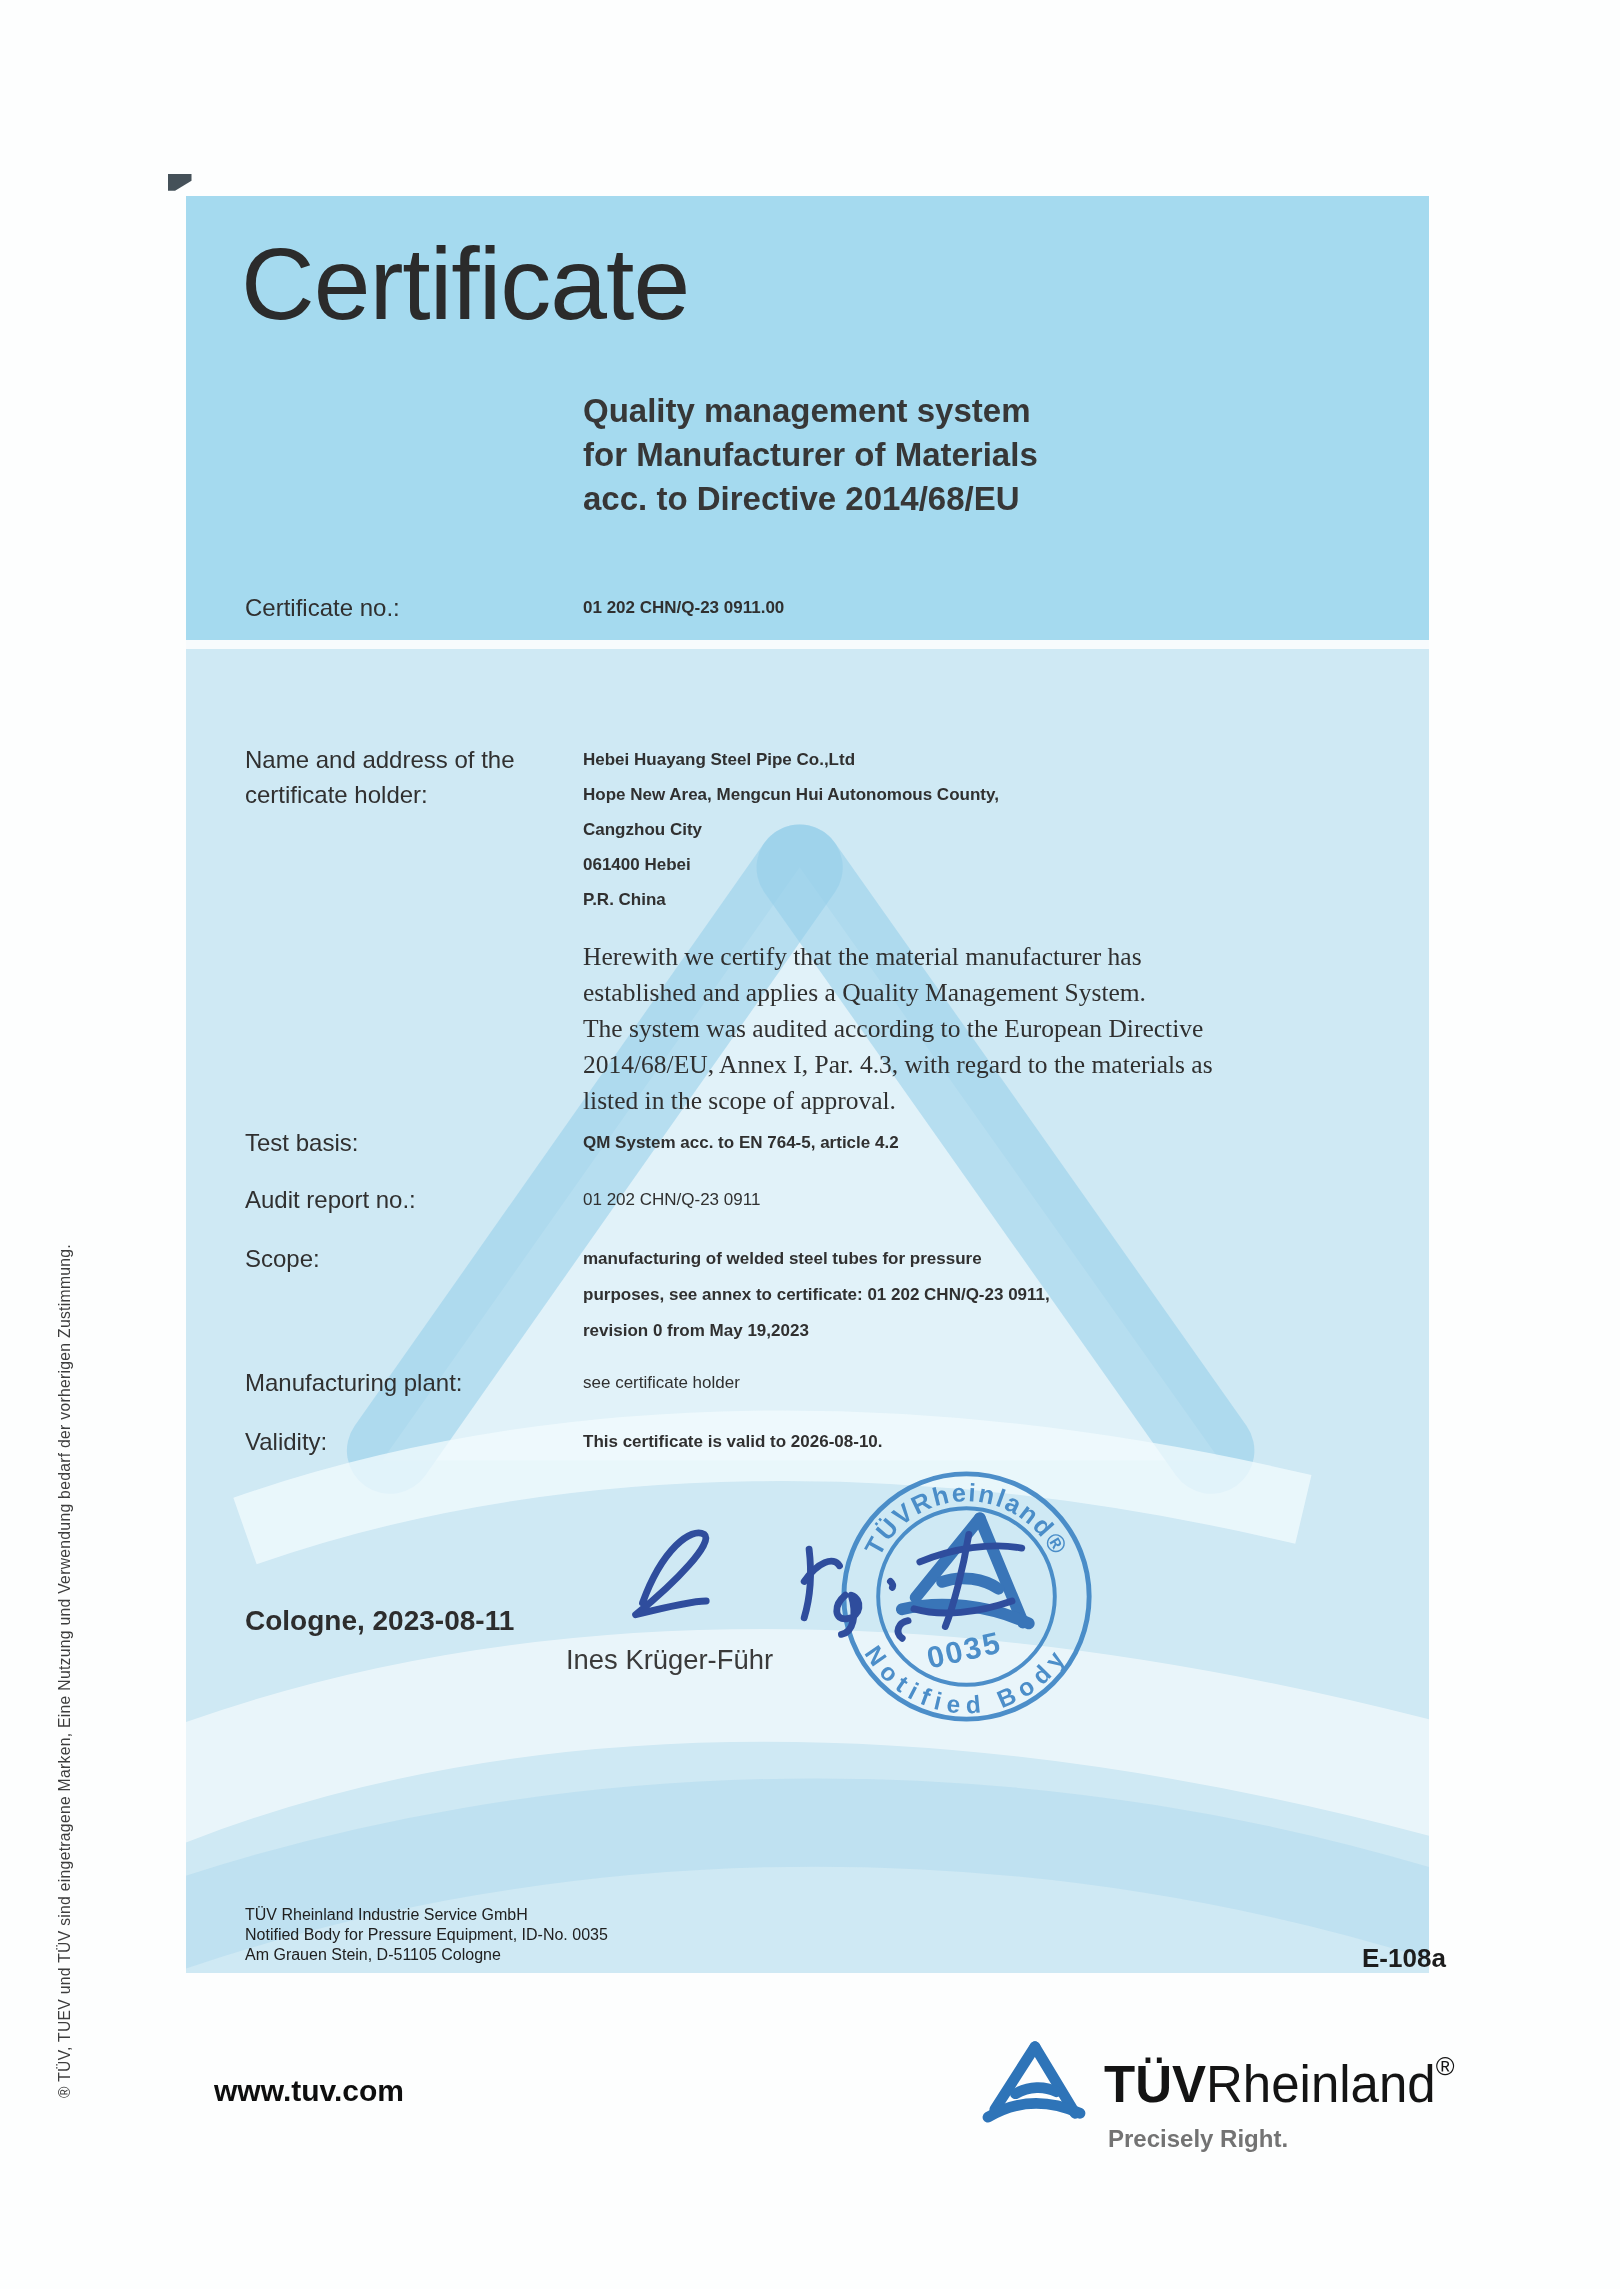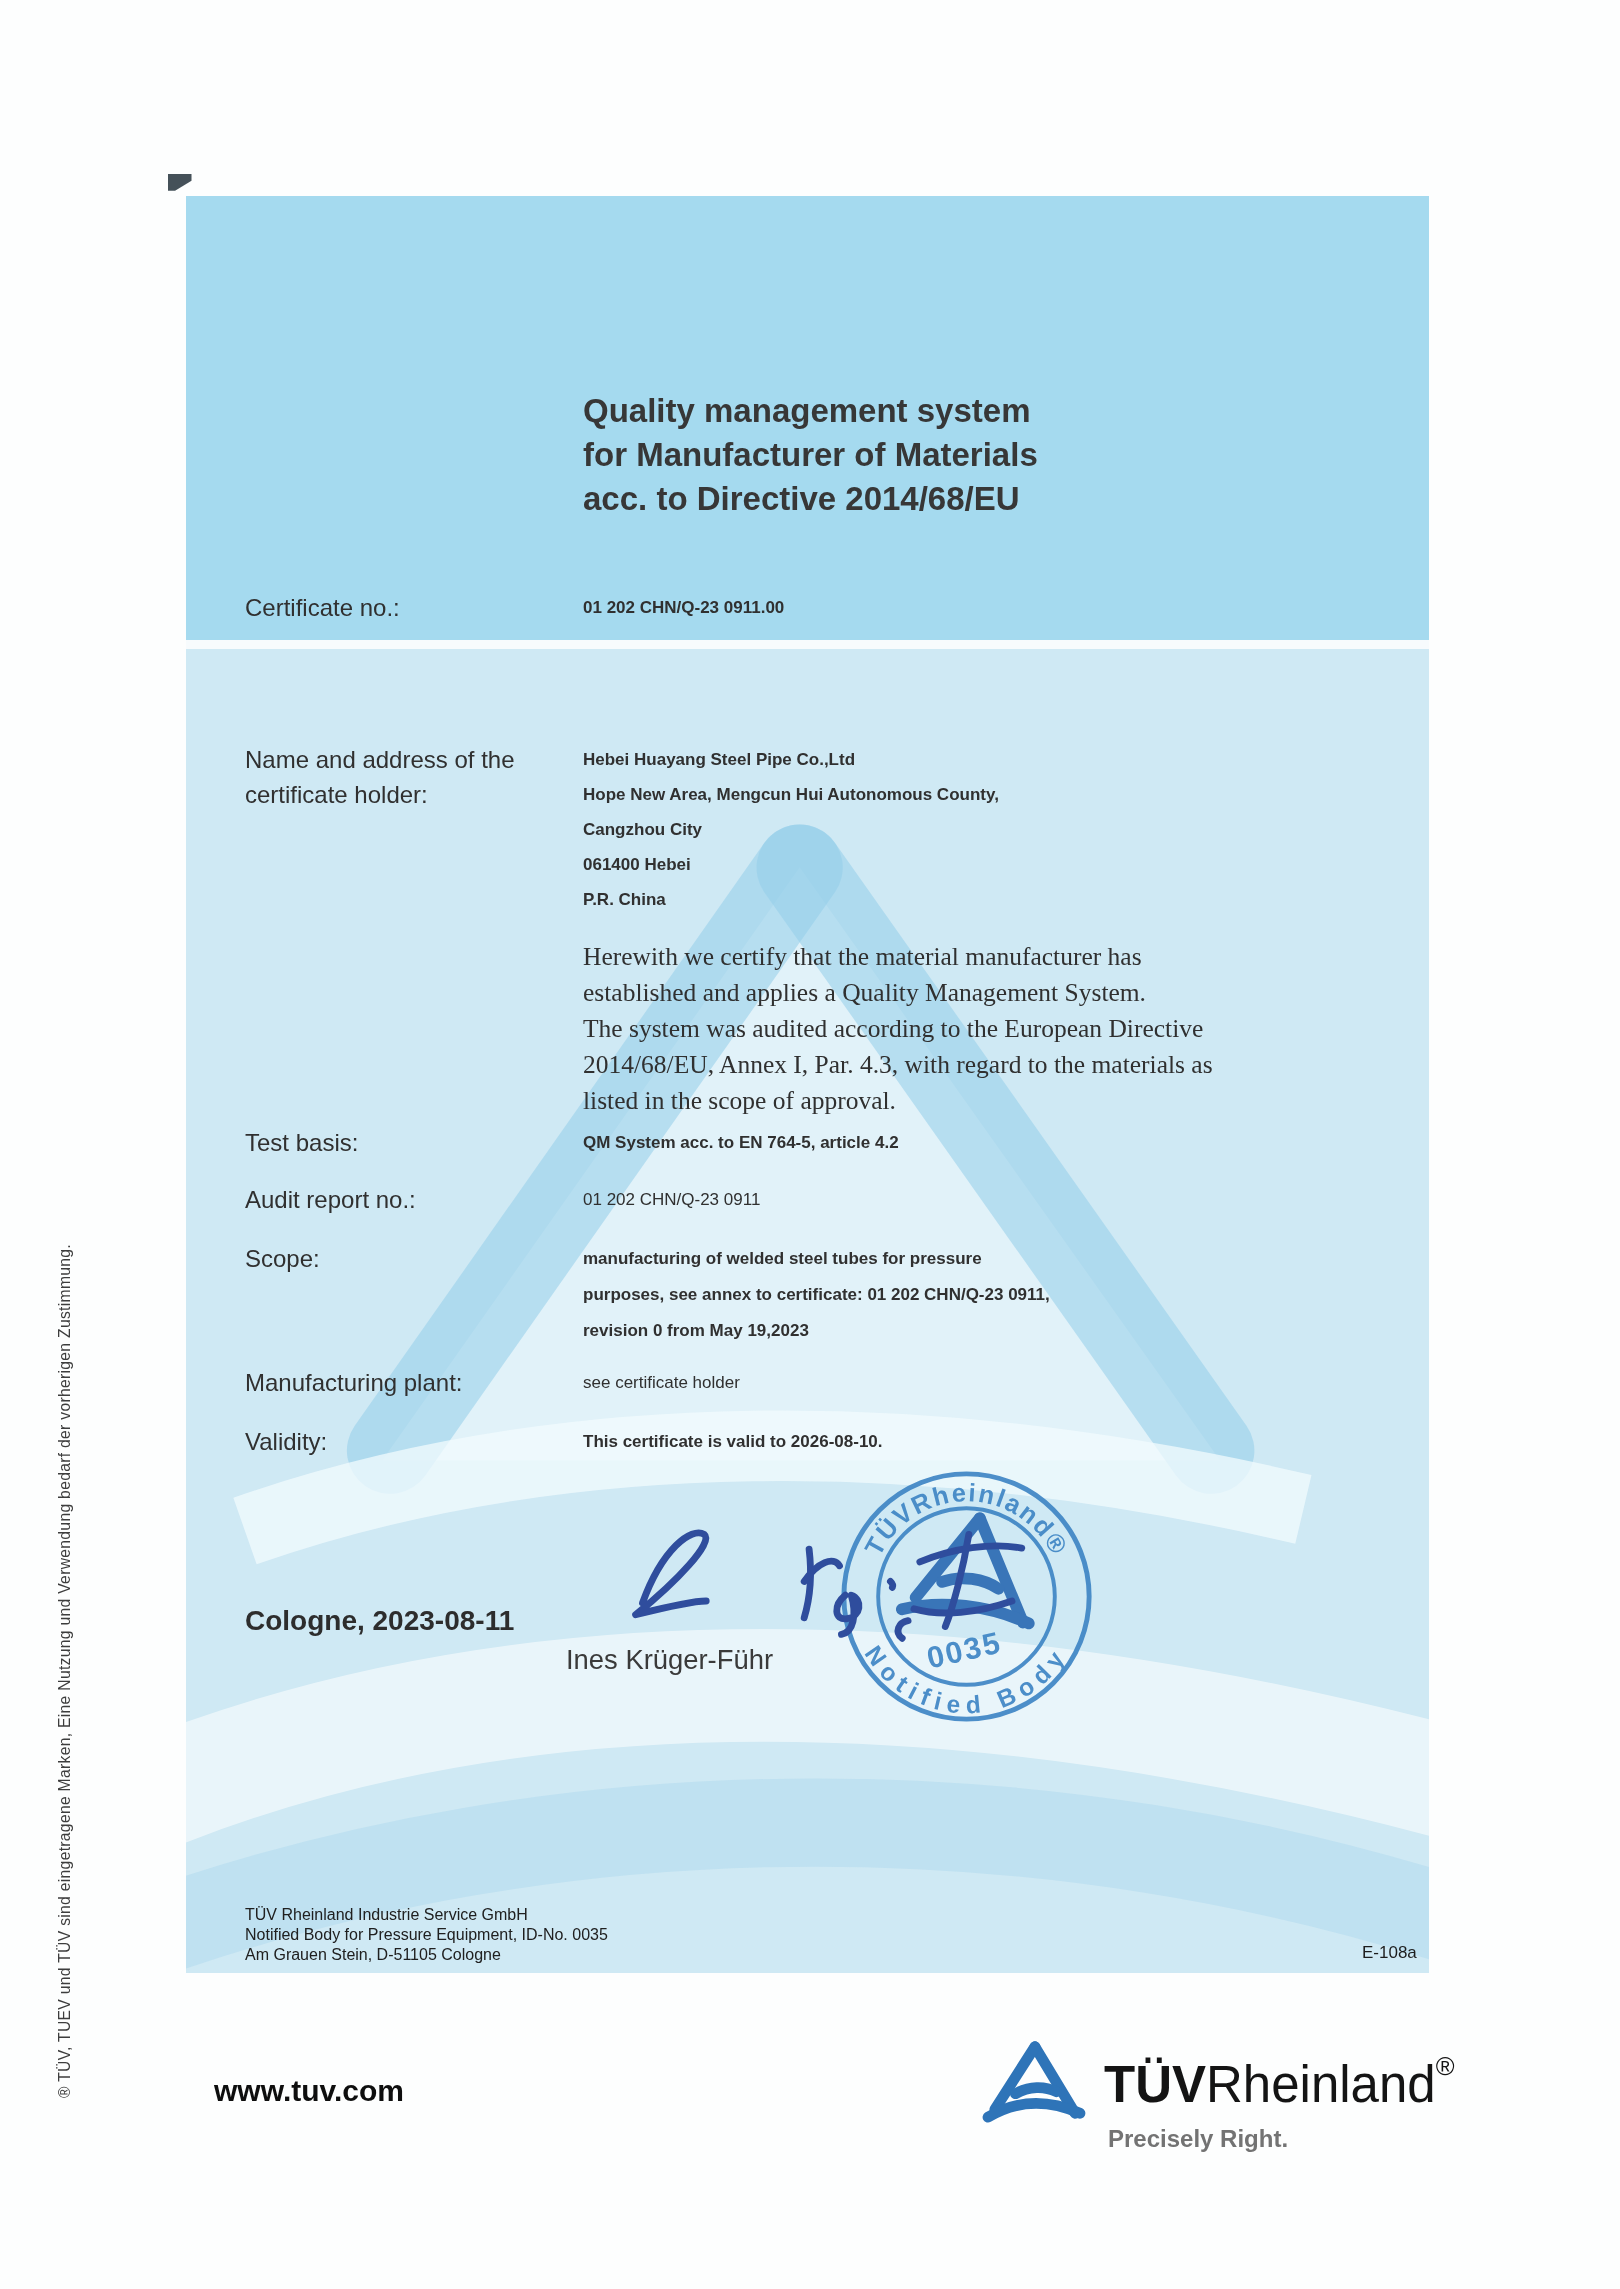--- a/index.html
+++ b/index.html
@@ -29,21 +29,21 @@
 
   .statement{left:583px;top:939px;font-size:25.5px;line-height:36px;color:#303030;font-family:Liberation Serif, serif;}
 
   .cologne{left:245px;top:1605px;font-size:28px;font-weight:bold;color:#2d2d2d;}
   .signer{left:566px;top:1644px;font-size:27.4px;color:#3a3a3a;}
 
   .stamp{left:836px;top:1466px;z-index:5;}
   .signature{left:608px;top:1505px;z-index:6;}
 
   .footer-block{left:245px;top:1905px;font-size:16px;line-height:20px;color:#202020;z-index:6;}
-  .form-code{left:1362px;top:1943px;font-size:17px;font-weight:400;color:#1d1d1d;z-index:6;}
+  .form-code{left:1362px;top:1943px;font-size:26px;font-weight:700;color:#1d1d1d;z-index:6;}
 
   .website{left:214px;top:2074px;font-size:30px;font-weight:600;color:#0e0e0e;}
   .brand-logo{left:978px;top:2035px;z-index:6;}
   .brand-text{left:1104px;top:2052px;font-size:51px;color:#141414;white-space:nowrap;}
   .brand-text .b{font-weight:bold;}
   .brand-text .reg{font-size:25.5px;vertical-align:27.4px;}
   .tagline{left:1108px;top:2125px;font-size:24px;font-weight:bold;color:#737373;}
 
   .sidebar-vert{left:66px;top:1671px;width:961px;height:19.6px;font-size:15.7px;color:#3d3d3d;
                 letter-spacing:0.3px;text-align:center;
@@ -65,20 +65,21 @@
       <path d="M626,223 L208,818"></path>
       <path d="M626,223 L1046,818"></path>
     </g>
     <path d="M60,900 C 380,788 760,788 1140,878" stroke="rgba(242,251,254,0.75)" stroke-width="72" fill="none"></path>
     <path d="M-60,1180 C 340,1010 820,1030 1300,1160" stroke="rgba(255,255,255,0.55)" stroke-width="115" fill="none"></path>
     <path d="M-60,1320 C 400,1150 900,1170 1300,1300" stroke="rgba(170,216,238,0.45)" stroke-width="90" fill="none"></path>
   </svg>
 
   <div class="abs sidebar-vert txt">® TÜV, TUEV und TÜV sind eingetragene Marken, Eine Nutzung und Verwendung bedarf der vorherigen Zustimmung.</div>
 
+  <div class="abs doc-title txt">Certificate</div>
 
   <div class="abs subtitle txt">
     <span class="line">Quality management system</span>
     <span class="line">for Manufacturer of Materials</span>
     <span class="line">acc. to Directive 2014/68/EU</span>
   </div>
 
   <div class="abs label-col txt" style="top:590px">Certificate no.:</div>
   <div class="abs value-col semibold txt" style="top:590px">01 202 CHN/Q-23 0911.00</div>
 

